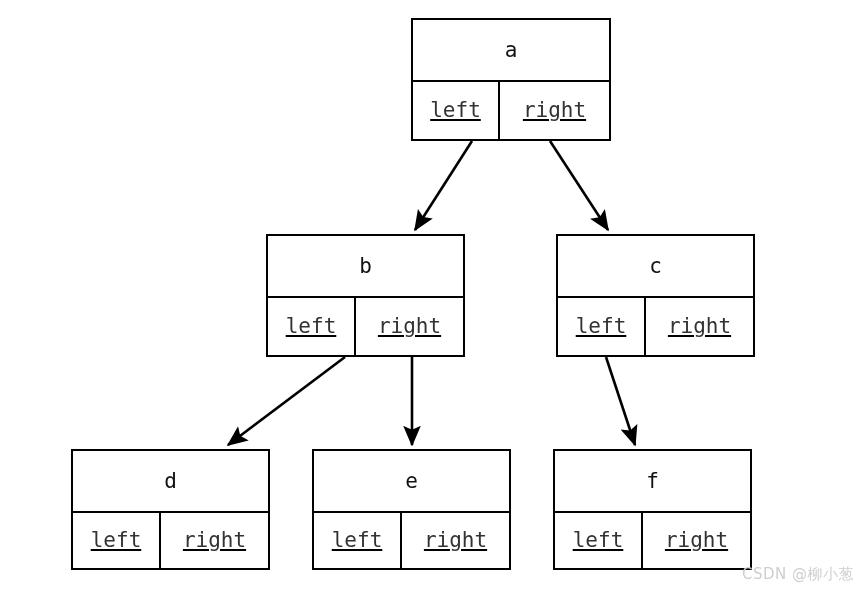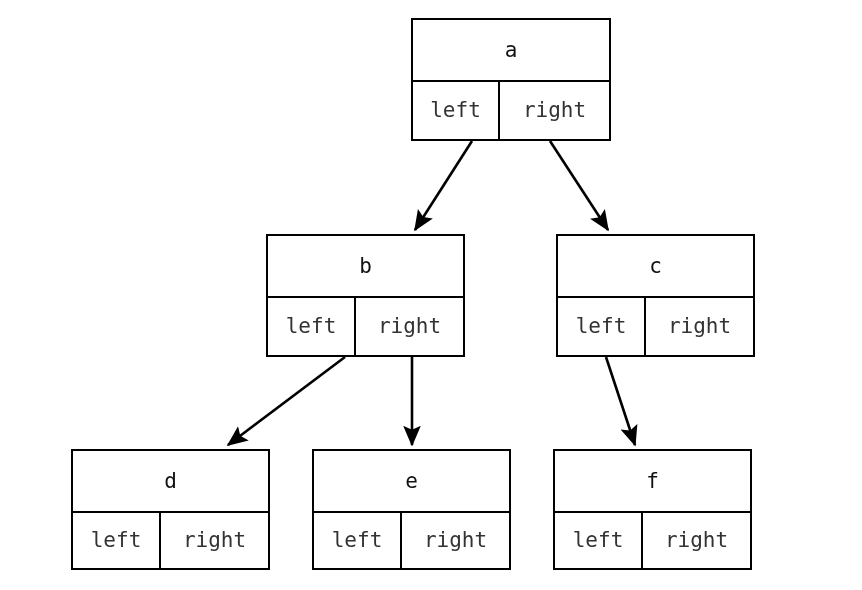--- a/index.html
+++ b/index.html
@@ -31,20 +31,21 @@
     align-items: center;
     justify-content: center;
     font-size: 21px;
     color: #111111;
     line-height: 1;
   }
   .node-cells {
     flex: 1 1 auto;
     display: flex;
     border-top: 2px solid #000000;
+    text-decoration: underline;
   }
   .cell {
     flex: 0 0 auto;
     display: flex;
     align-items: center;
     justify-content: center;
     font-size: 21px;
     color: #333333;
     line-height: 1;
     box-sizing: border-box;
@@ -133,14 +134,15 @@
       </div>
       <div class="node" style="left: 553px; top: 449px; width: 199px; height: 121px;">
         <div class="node-label">f</div>
         <div class="node-cells">
           <div class="cell left-cell" style="width: 88px;">left</div>
           <div class="cell right-cell" style="width: 107px;">right</div>
         </div>
       </div>
     </div>
 
+  <div id="watermark">CSDN @柳小葱</div>
 
 </div>
 
 </body></html>

